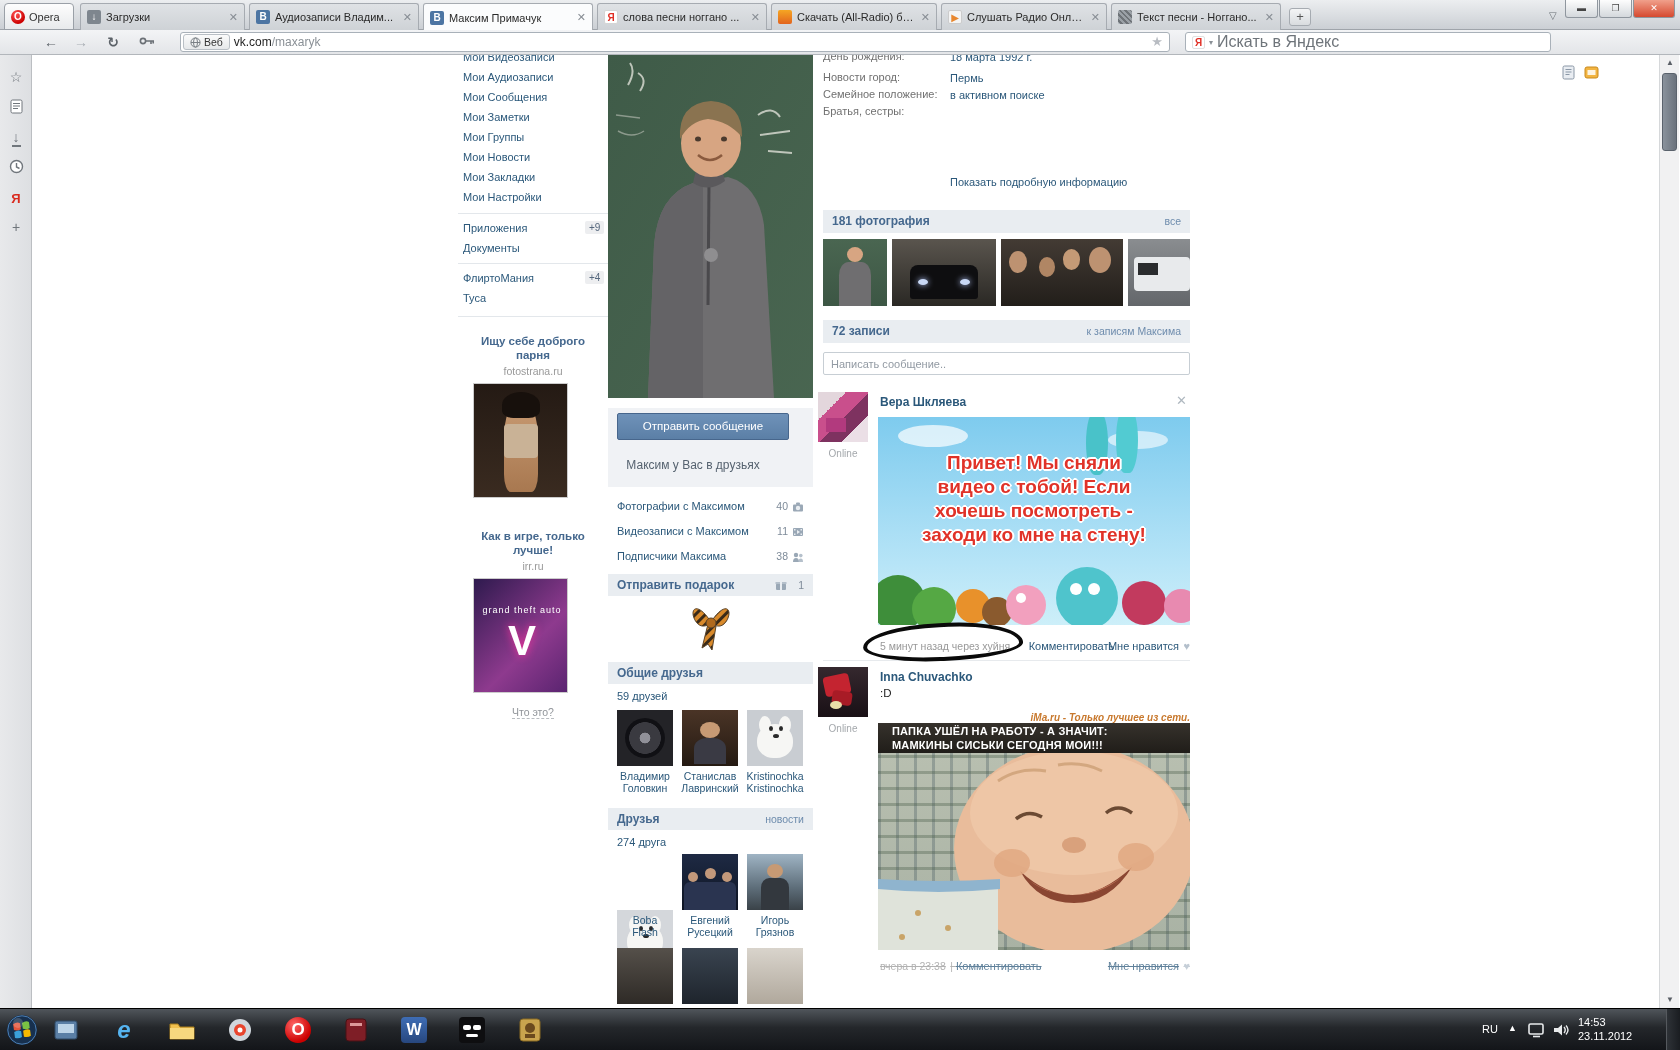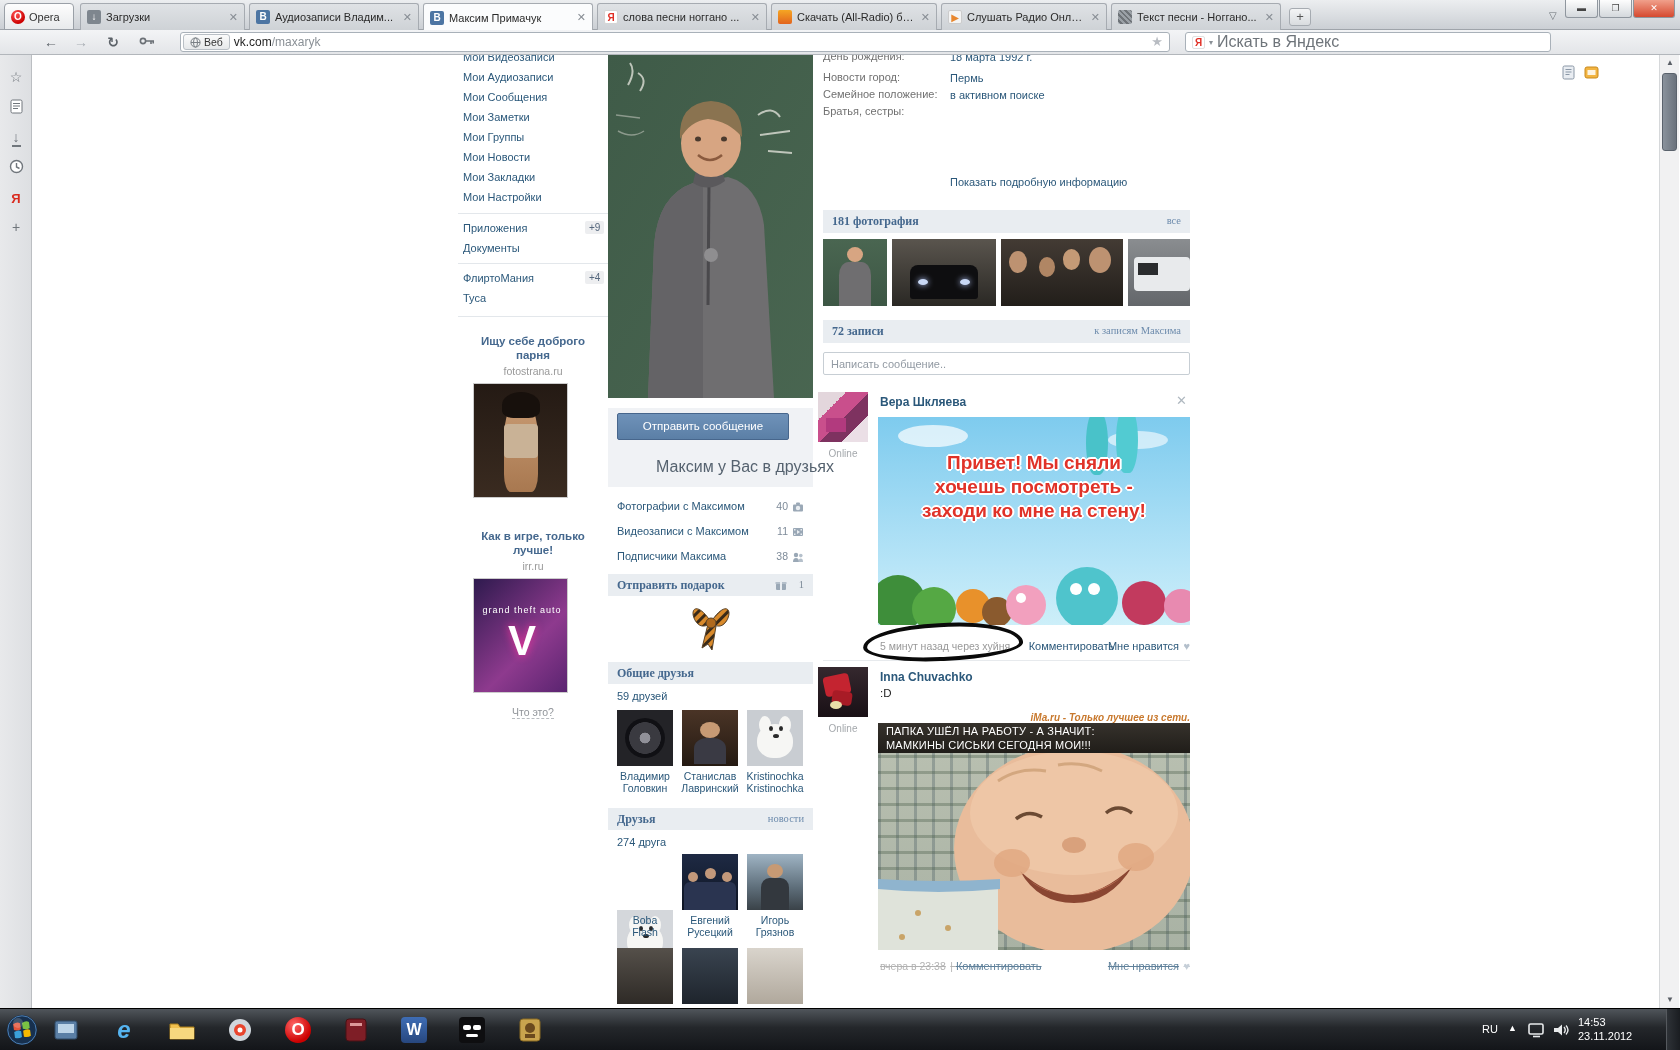--- a/index.html
+++ b/index.html
@@ -57,25 +57,25 @@
   .ad-title { position:absolute; left:455px; width:156px; text-align:center; font-size:11.5px; font-weight:bold; color:#45688E; }
   .ad-domain { position:absolute; left:455px; width:156px; text-align:center; font-size:10.5px; color:#999; }
   .ad-img { position:absolute; left:473px; width:95px; height:115px; border:1px solid #CCC; overflow:hidden; }
   .whatis { position:absolute; left:455px; width:156px; text-align:center; font-size:10.5px; color:#909499; }
   .whatis span { border-bottom:1px dashed #B8BCC0; }
   
   .main-photo { position:absolute; left:608px; top:55px; width:205px; height:343px; overflow:hidden; }
   .panel-grey { position:absolute; left:608px; top:408px; width:205px; height:79px; background:#F0F2F5; }
   .btn-blue { position:absolute; left:617px; top:413px; width:172px; height:27px; border:1px solid #47668C;
     background:linear-gradient(#6F92B9,#5B7FA6); border-radius:2px; color:#fff; font-size:11.5px; text-align:center; line-height:25px; }
-  .friend-status { position:absolute; left:632px; top:458px; width:226px; text-align:center; font-size:16px; color:#55626F; }
+  .friend-status { position:absolute; left:580px; top:458px; width:226px; text-align:center; font-size:12px; color:#55626F; }
   .mid-row { position:absolute; left:617px; width:187px; height:15px; font-size:11px; }
   .mid-count { position:absolute; right:16px; top:0; color:#7E8B99; font-size:10.5px; }
   .mid-ico { position:absolute; right:0; top:1px; }
-  .sec-bar { position:absolute; background:#E9EDF1; font-size:12px; font-weight:bold; color:#45688E; padding:4px 9px;font-family:Liberation Serif, serif; }
+  .sec-bar { position:absolute; background:#E9EDF1; font-size:12px; font-weight:bold; color:#45688E; padding:4px 9px; }
   .sec-bar .right-link { position:absolute; right:9px; top:5px; font-weight:normal; font-size:10.5px; color:#6E8CAD; }
   .avatar56 { position:absolute; width:56px; height:56px; overflow:hidden; }
   .fname { position:absolute; width:64px; text-align:center; font-size:10.5px; line-height:12px; color:#2B587A; }
   
   .info-label { position:absolute; left:823px; width:120px; font-size:11px; color:#707070; }
   .info-value { position:absolute; left:950px; width:240px; font-size:11px; color:#2B587A; line-height:14px; }
   .photo-thumb { position:absolute; top:239px; height:67px; overflow:hidden; }
   .wall-input { position:absolute; left:823px; top:352px; width:367px; height:23px; border:1px solid #C7CED4; border-radius:2px; padding:0 7px; font-size:11px; color:#333; font-family:inherit; }
   .wall-input::placeholder { color:#929AA3; }
   .post-author { position:absolute; font-size:12px; font-weight:bold; color:#2B587A; }
@@ -89,21 +89,21 @@
     border-radius:50% 48% 52% 50% / 58% 62% 42% 46%; transform:rotate(-2.5deg); z-index:4; }
   .struck { text-decoration:line-through; opacity:.75; }
   
   .smesh-img { position:absolute; left:878px; top:417px; width:312px; height:208px; overflow:hidden;
     background:linear-gradient(#7ECBEE,#B6E4F7 70%,#CDEFF9); }
   .smesh-line { position:relative; text-align:center; font-weight:bold; font-size:19px; color:#E03228; line-height:24px;
     text-shadow:-2px 0 #fff,2px 0 #fff,0 -2px #fff,0 2px #fff,-1px -1px #fff,1px 1px #fff,1px -1px #fff,-1px 1px #fff; z-index:2; }
   .ball { position:absolute; border-radius:50%; }
   .meme-img { position:absolute; left:878px; top:723px; width:312px; height:227px; overflow:hidden; background:#2A2622; }
   .meme-cap { position:absolute; left:0; top:0; width:312px; height:30px; background:linear-gradient(#36322C,#201D19); color:#fff;
-    font-size:11px; font-weight:normal; line-height:14px; padding:1px 8px; letter-spacing:.2px; }
+    font-size:11px; font-weight:bold; line-height:14px; padding:1px 14px; letter-spacing:.2px; }
   .baby-bg { position:absolute; left:0; top:30px; width:312px; height:197px; background:
      repeating-linear-gradient(0deg,rgba(70,90,70,.35) 0 3px,transparent 3px 16px),
      repeating-linear-gradient(90deg,rgba(60,80,90,.30) 0 3px,transparent 3px 18px),
      linear-gradient(#B8BFB0,#A9B2A4); }
   .watermark { position:absolute; left:878px; top:712px; width:312px; text-align:right; font-size:10px; font-weight:bold; font-style:italic; color:#C8792E; }
   
   .taskbar { position:absolute; left:0; top:1008px; width:1680px; height:42px; z-index:30;
     background:linear-gradient(#50555B,#24272B 45%,#131519); border-top:1px solid #000; }
   .tb-ico { position:absolute; top:4px; width:36px; height:34px; display:flex; align-items:center; justify-content:center; border-radius:3px; }
   .tray-txt { position:absolute; color:#fff; font-size:11px; }
@@ -350,20 +350,21 @@
   <a class="post-author" style="left:880px; top:395px">Вера Шкляева</a>
   <div class="post-close" style="left:1176px; top:393px">✕</div>
   <div class="smesh-img">
     <div style="position:absolute;left:20px;top:8px;width:70px;height:22px;border-radius:50%;background:rgba(255,255,255,.7)"></div>
     <div style="position:absolute;left:230px;top:14px;width:60px;height:18px;border-radius:50%;background:rgba(255,255,255,.6)"></div>
 
     <div class="ball" style="left:208px;top:-6px;width:22px;height:64px;background:#49C2C9;border-radius:48%/60%"></div>
     <div class="ball" style="left:238px;top:-10px;width:22px;height:66px;background:#52CBD2;border-radius:48%/60%"></div>
     <div style="position:relative;top:34px">
       <div class="smesh-line">Привет! Мы сняли</div>
+      <div class="smesh-line">видео с тобой! Если</div>
       <div class="smesh-line">хочешь посмотреть -</div>
       <div class="smesh-line">заходи ко мне на стену!</div>
     </div>
 
     <div class="ball" style="left:-8px;top:158px;width:56px;height:56px;background:#3E8E3A"></div>
     <div class="ball" style="left:34px;top:170px;width:44px;height:44px;background:#55A844"></div>
     <div class="ball" style="left:78px;top:172px;width:34px;height:34px;background:#E8912B"></div>
     <div class="ball" style="left:104px;top:180px;width:30px;height:30px;background:#8A5A2E"></div>
     <div class="ball" style="left:128px;top:168px;width:40px;height:40px;background:#F2A0BE"></div>
     <div class="ball" style="left:138px;top:176px;width:10px;height:10px;background:#fff"></div>

